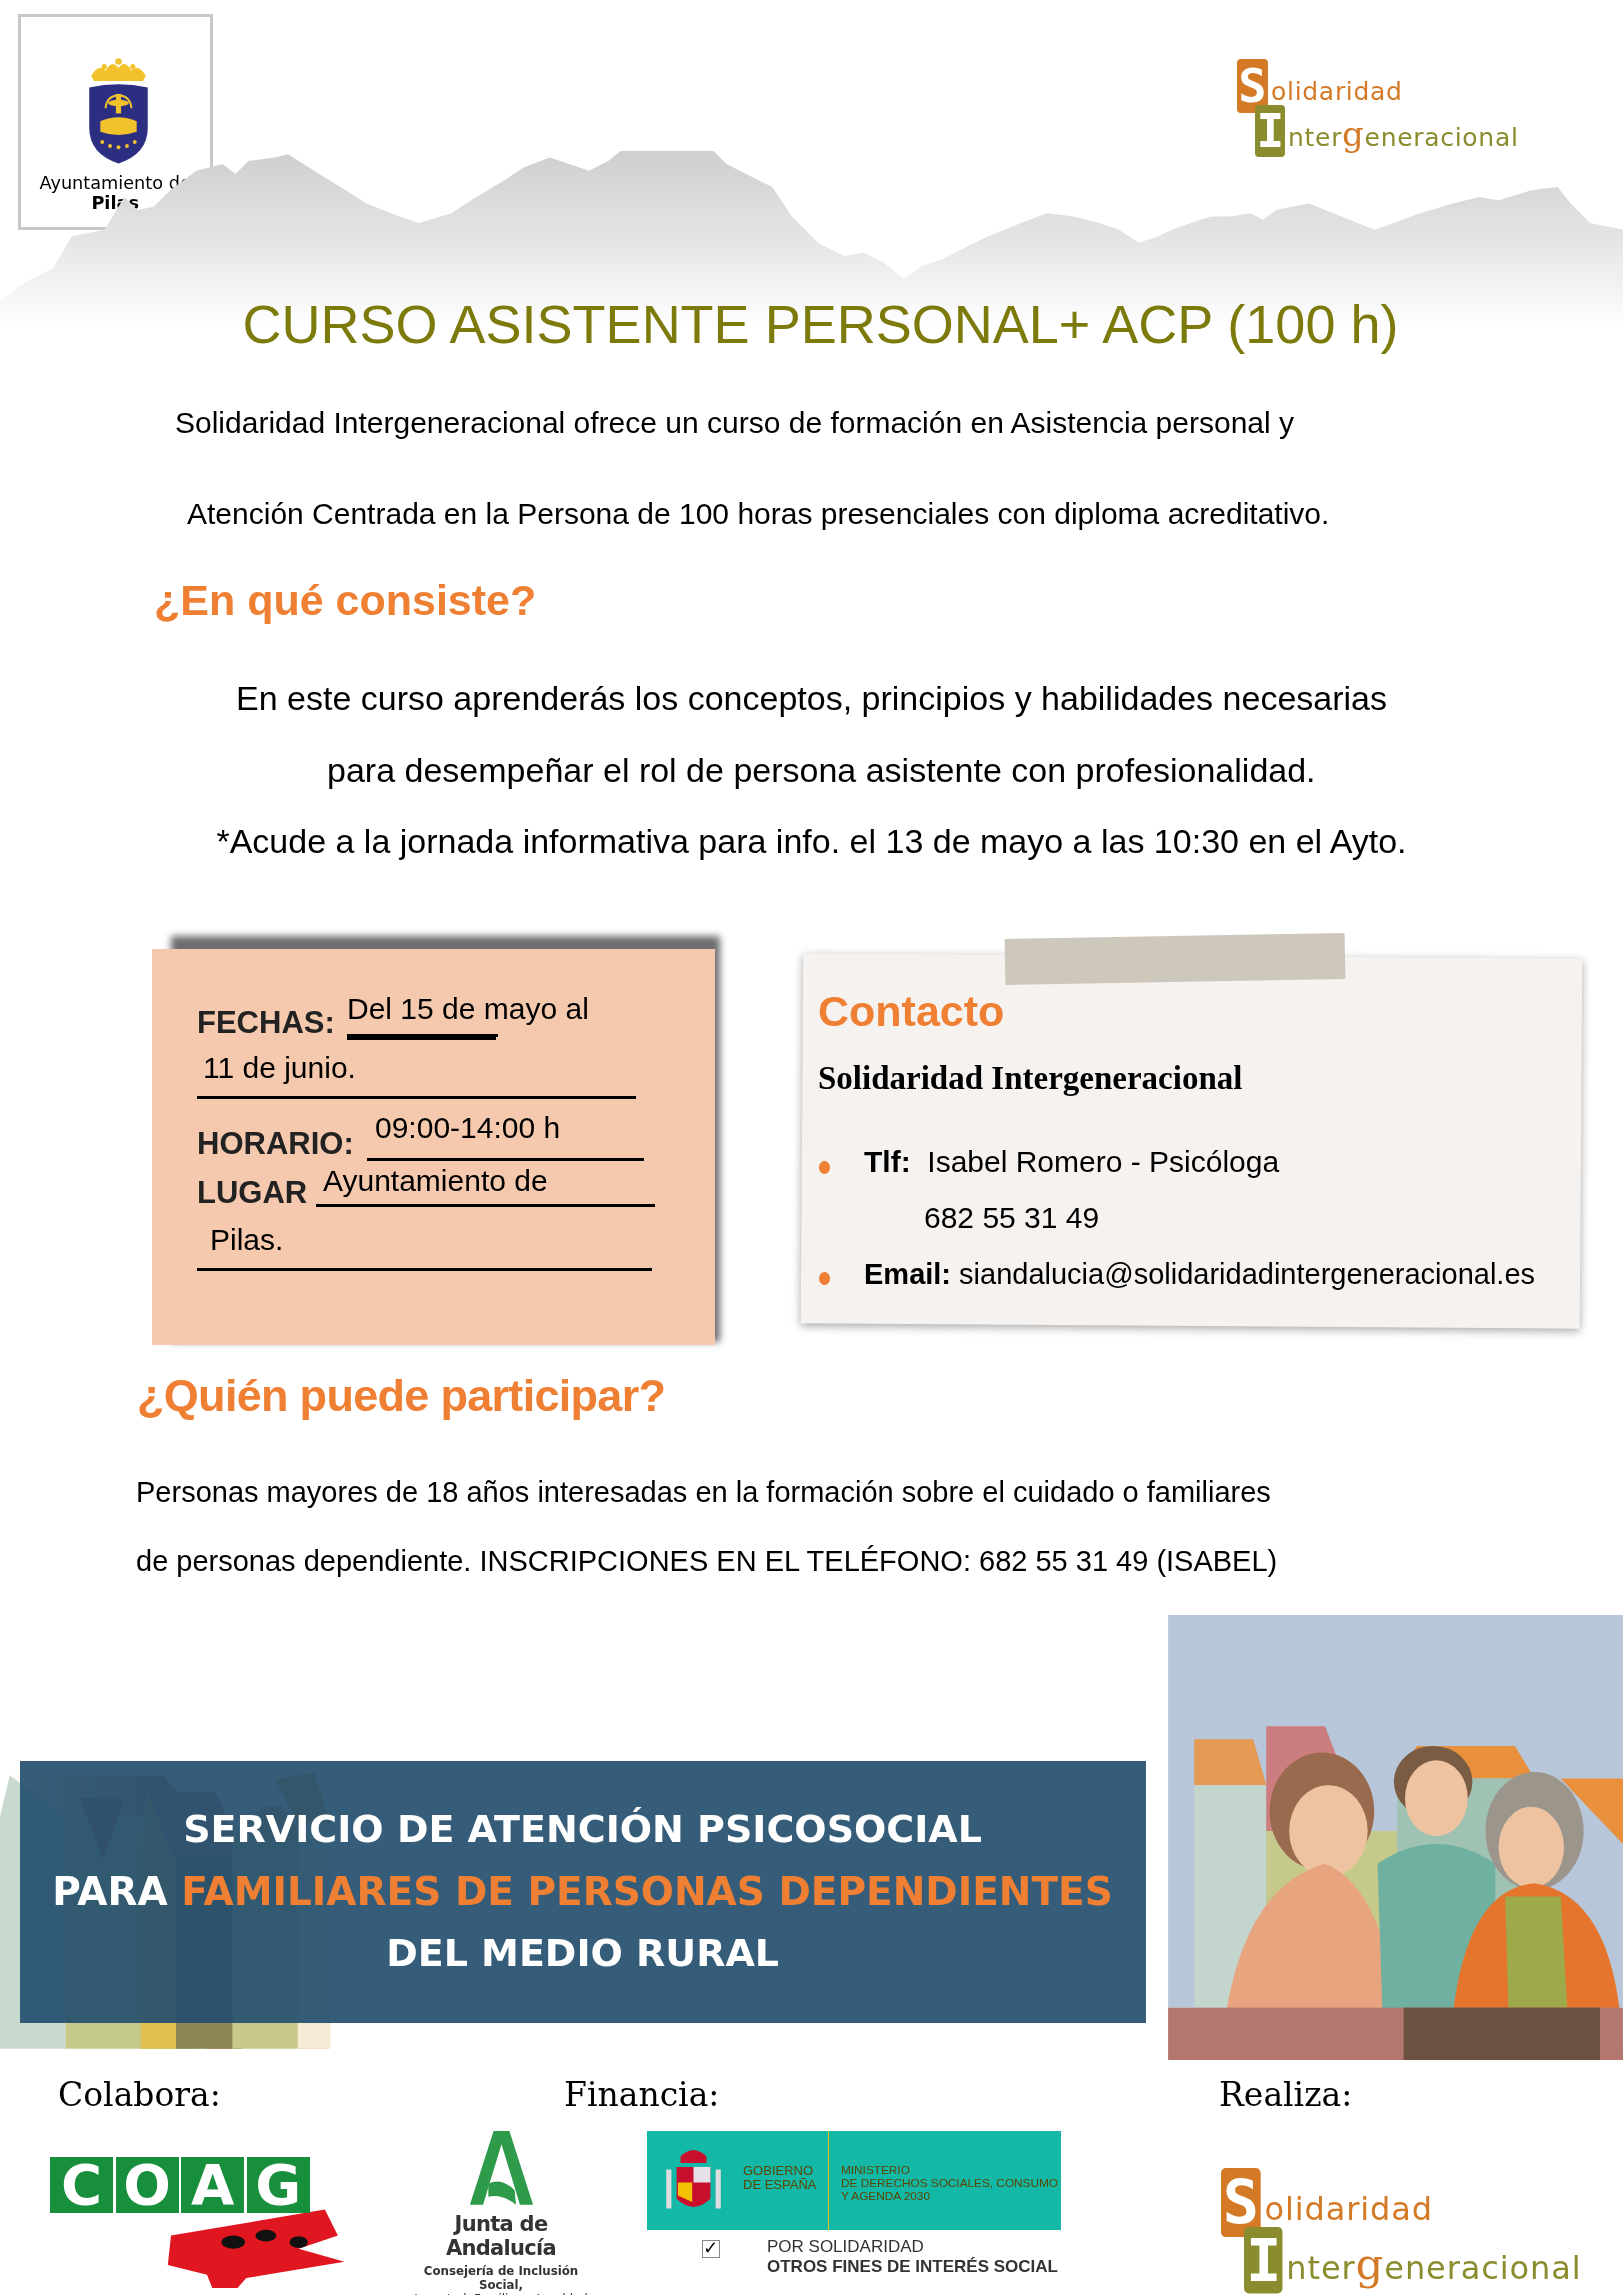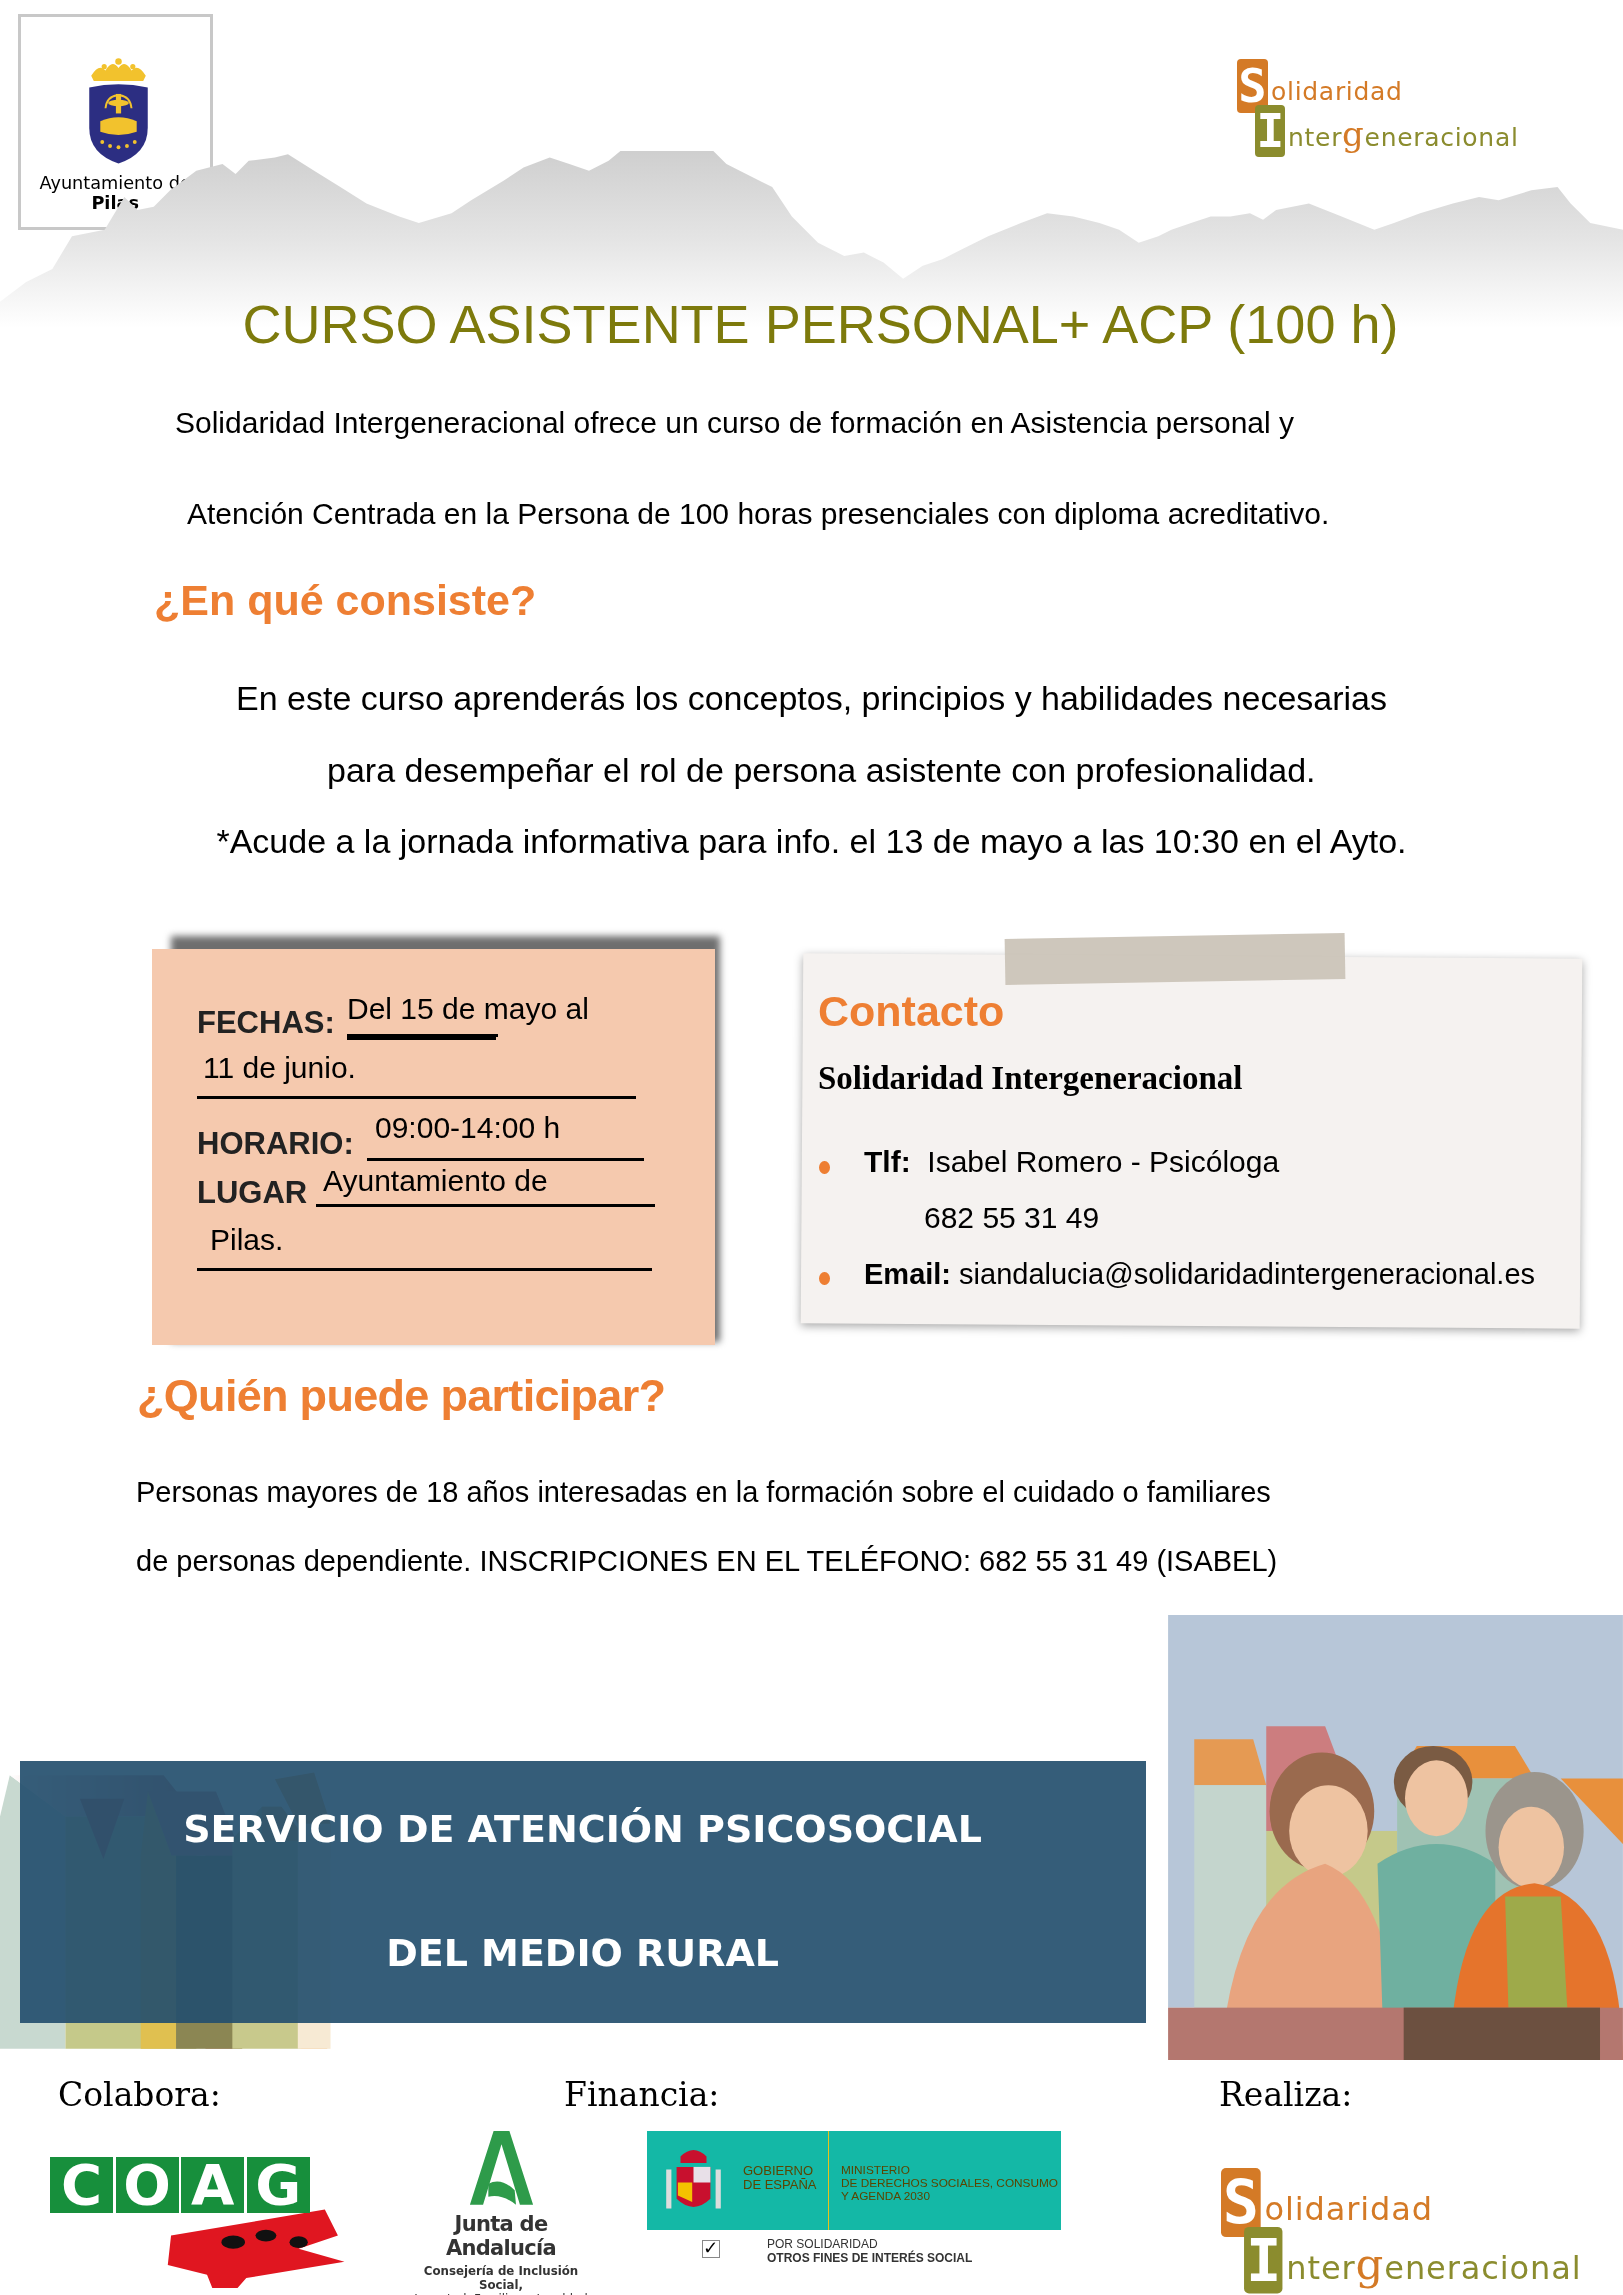--- a/index.html
+++ b/index.html
@@ -201,20 +201,23 @@
   <ellipse cx="560" cy="330" rx="75" ry="90" fill="#9b958c"></ellipse>
   <ellipse cx="555" cy="355" rx="50" ry="62" fill="#eec3a1"></ellipse>
   <path d="M430 680 Q440 420 560 410 Q690 430 695 680 Z" fill="#e5742c"></path>
   <path d="M515 430 L600 430 L610 600 L520 600 Z" fill="#9eaa4a"></path>
   <rect x="0" y="600" width="695" height="80" fill="#b4776f"></rect>
   <rect x="360" y="600" width="300" height="80" fill="#6c5040"></rect>
 </svg>
 
 <div class="abs banner">
   <div class="banner-line" style="top:46px; font-size:38px;">SERVICIO DE ATENCIÓN PSICOSOCIAL</div>
+  <div class="banner-line" style="top:108px; font-size:39px;">
+    <span>PARA </span><span class="o">FAMILIARES DE PERSONAS DEPENDIENTES</span>
+  </div>
   <div class="banner-line" style="top:170px; font-size:38px;">DEL MEDIO RURAL</div>
 </div>
 
 <div class="abs flabel" style="left:58px;">Colabora:</div>
 <div class="abs flabel" style="left:564px;">Financia:</div>
 <div class="abs flabel" style="left:1219px;">Realiza:</div>
 
 <div class="abs" style="left:50px; top:2157px; width:288px; height:151px;">
   <svg width="301" height="131" viewBox="0 0 460 200" style="position:absolute; left:0; top:0;">
     <path d="M185 120 L420 80 L440 120 L380 140 L450 160 L300 185 L260 230 L240 180 L180 165 Z" fill="#e01620"></path>
@@ -254,21 +257,21 @@
     <div>DE ESPAÑA</div>
   </div>
   <div style="position:absolute; left:181px; top:0; width:0.7px; height:99px; background:#e9c31a;"></div>
   <div style="position:absolute; left:194px; top:33px; font-size:11.8px; color:#5a4500; line-height:13px;">
     <div>MINISTERIO</div>
     <div>DE DERECHOS SOCIALES, CONSUMO</div>
     <div>Y AGENDA 2030</div>
   </div>
 </div>
 <div class="abs" style="left:702px; top:2240px; width:15.7px; height:15.7px; border:0.7px solid #888; font-size:18.3px; line-height:13px;">✓</div>
-<div class="abs" style="left:767px; top:2237px; font-size:12px; color:#333;">
+<div class="abs" style="left:767px; top:2237px; font-size:17px; color:#333;">
   <div>POR SOLIDARIDAD</div>
   <div style="font-weight:bold;">OTROS FINES DE INTERÉS SOCIAL</div>
 </div>
 
 <div class="abs" style="left:1221px; top:2168px;">
   <div class="si-logo" style="transform:scale(1.28); transform-origin:0 0;">
     <div class="si-s">S</div>
     <div class="si-i">I</div>
     <div class="si-w1">olidaridad</div>
     <div class="si-w2">

